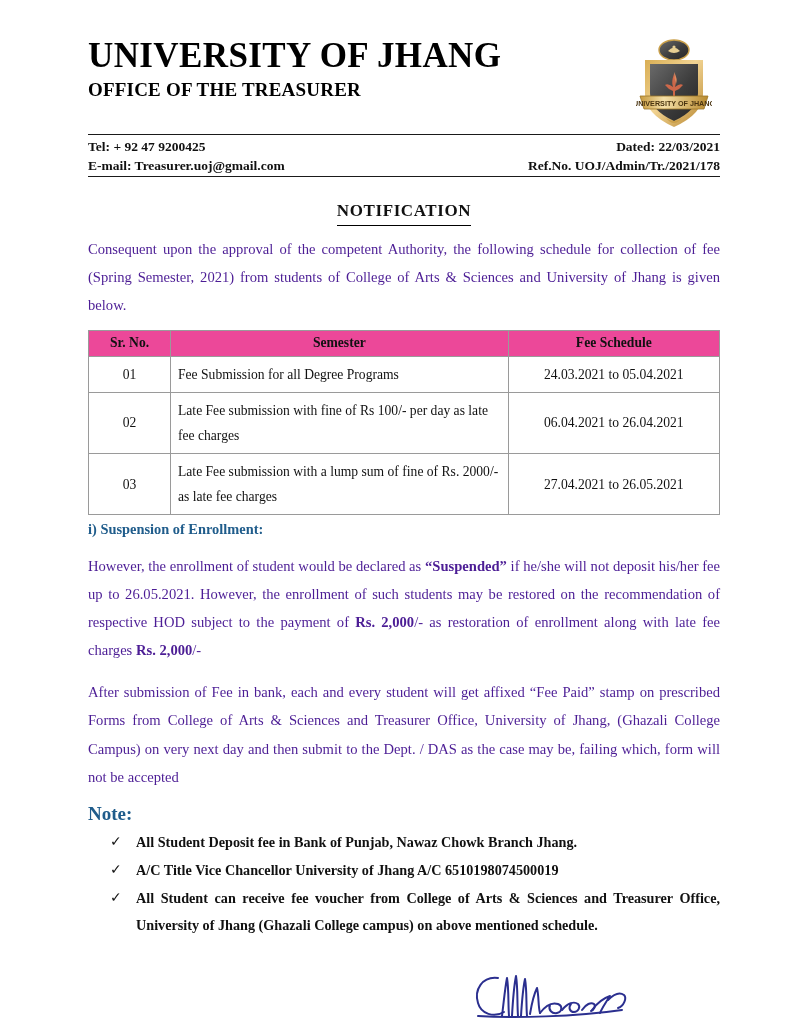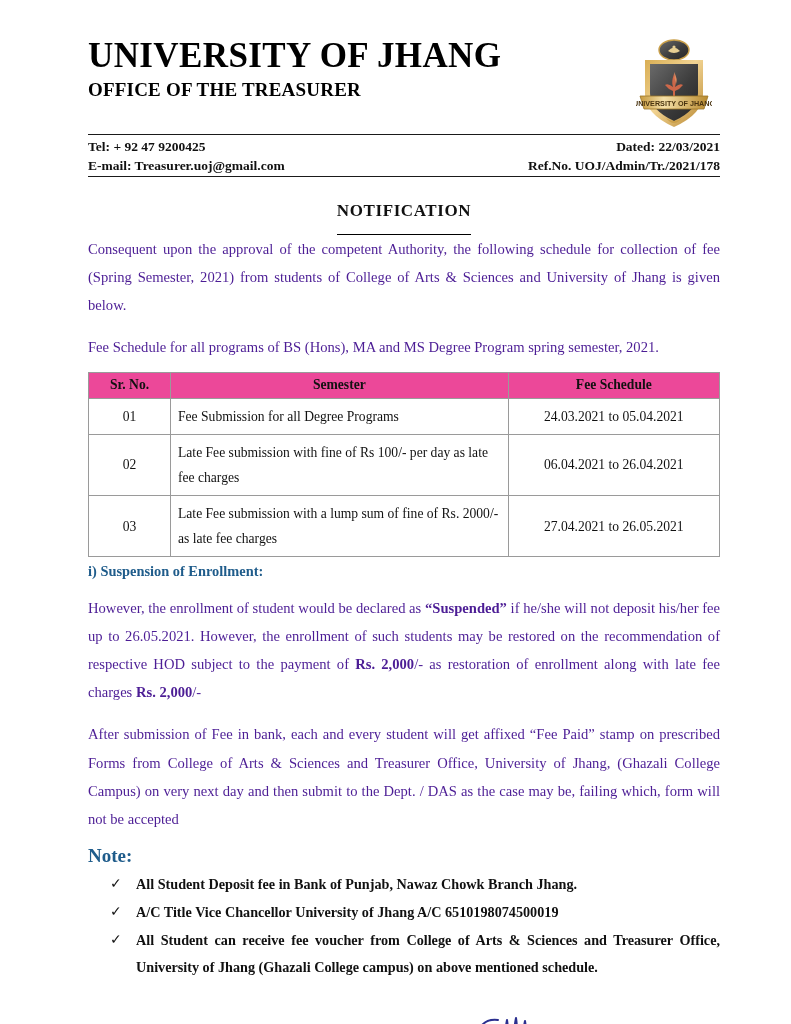--- a/index.html
+++ b/index.html
@@ -86,21 +86,21 @@
   .notif-title {
     text-align: center;
     font-weight: bold;
     font-size: 17px;
     letter-spacing: 0.6px;
     margin-top: 24px;
     margin-bottom: 0;
   }
   .notif-title span {
     border-bottom: 1.6px solid #000;
-    padding-bottom: 14px;
+    padding-bottom: 5px;
   }
 
   
   p.body-par {
     font-size: 14.6px;
     line-height: 1.92;
     text-align: justify;
     text-justify: inter-word;
     margin: 14px 0 0 0;
     color: #4c1d95;
@@ -260,21 +260,20 @@
     </div>
 
     <div class="rule-bottom"></div>
 
     <div class="notif-title">
       <span>NOTIFICATION</span>
     </div>
 
     <p class="body-par">Consequent upon the approval of the competent Authority, the following schedule for collection of fee (Spring Semester, 2021) from students of College of Arts &amp; Sciences and University of Jhang is given below.</p>
 
-    <p class="body-par nojust">Fee Schedule for all programs of BS (Hons), MA and MS Degree Program spring semester, 2021.</p>
 
     <table class="fee">
       <colgroup>
         <col class="c-sr">
           <col class="c-sem">
           <col class="c-fee">
       </colgroup>
       <thead>
         <tr>
           <th>Sr. No.</th>

